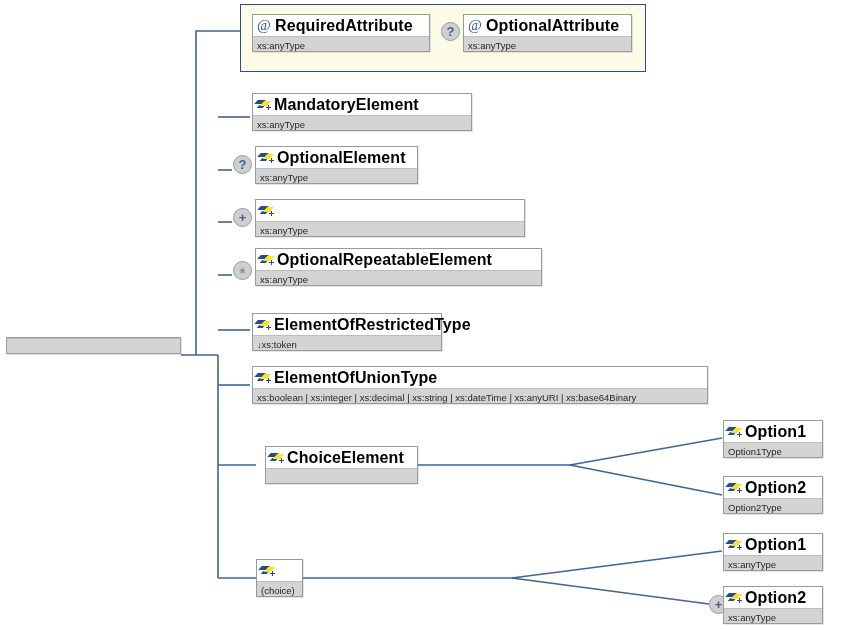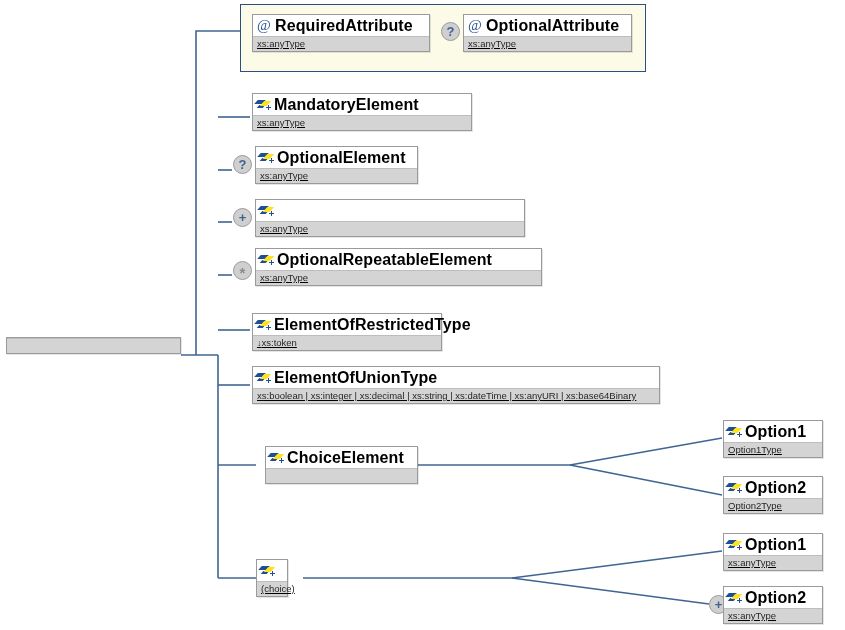--- a/index.html
+++ b/index.html
@@ -50,24 +50,23 @@
     letter-spacing: 0.1px;
     line-height: 13px;
     margin-left: 3px;
   }
   .node .typebar {
     box-sizing: border-box;
     height: 15px;
     background: #d4d4d4;
     border-top: 1px solid #bdbdbd;
     display: flex;
-    align-items: center;
+    align-items: flex-end;
     padding: 0 4px;
     white-space: nowrap;
-    text-decoration: underline;
   }
   .node .typebar .type {
     font-size: 9.5px;
     color: #262626;
     line-height: 10px;
     font-family: "Liberation Sans", sans-serif;
   }
   .node.attr .title .label { }
 
   
@@ -307,21 +306,21 @@
           <i class="p"></i>
       </span>
       <span class="label">ElementOfRestrictedType</span>
     </div>
     <div class="typebar">
       <span class="darrow">↓</span>
       <span class="type">xs:token</span>
     </div>
   </div>
 
-  <div class="node" style="left:252px; top:366px; width:408px;">
+  <div class="node" style="left:252px; top:366px; width:456px;">
     <div class="title">
       <span class="eicon">
         <i class="b1"></i>
           <i class="b2"></i>
           <i class="y1"></i>
           <i class="p"></i>
       </span>
       <span class="label">ElementOfUnionType</span>
     </div>
     <div class="typebar">
@@ -337,21 +336,21 @@
           <i class="y1"></i>
           <i class="p"></i>
       </span>
       <span class="label">ChoiceElement</span>
     </div>
     <div class="typebar">
       <span class="type"></span>
     </div>
   </div>
 
-  <div class="node" style="left:256px; top:559px; width:32px;">
+  <div class="node" style="left:256px; top:559px; width:47px;">
     <div class="title">
       <span class="eicon">
         <i class="b1"></i>
           <i class="b2"></i>
           <i class="y1"></i>
           <i class="p"></i>
       </span>
       <span class="label"></span>
     </div>
     <div class="typebar">

